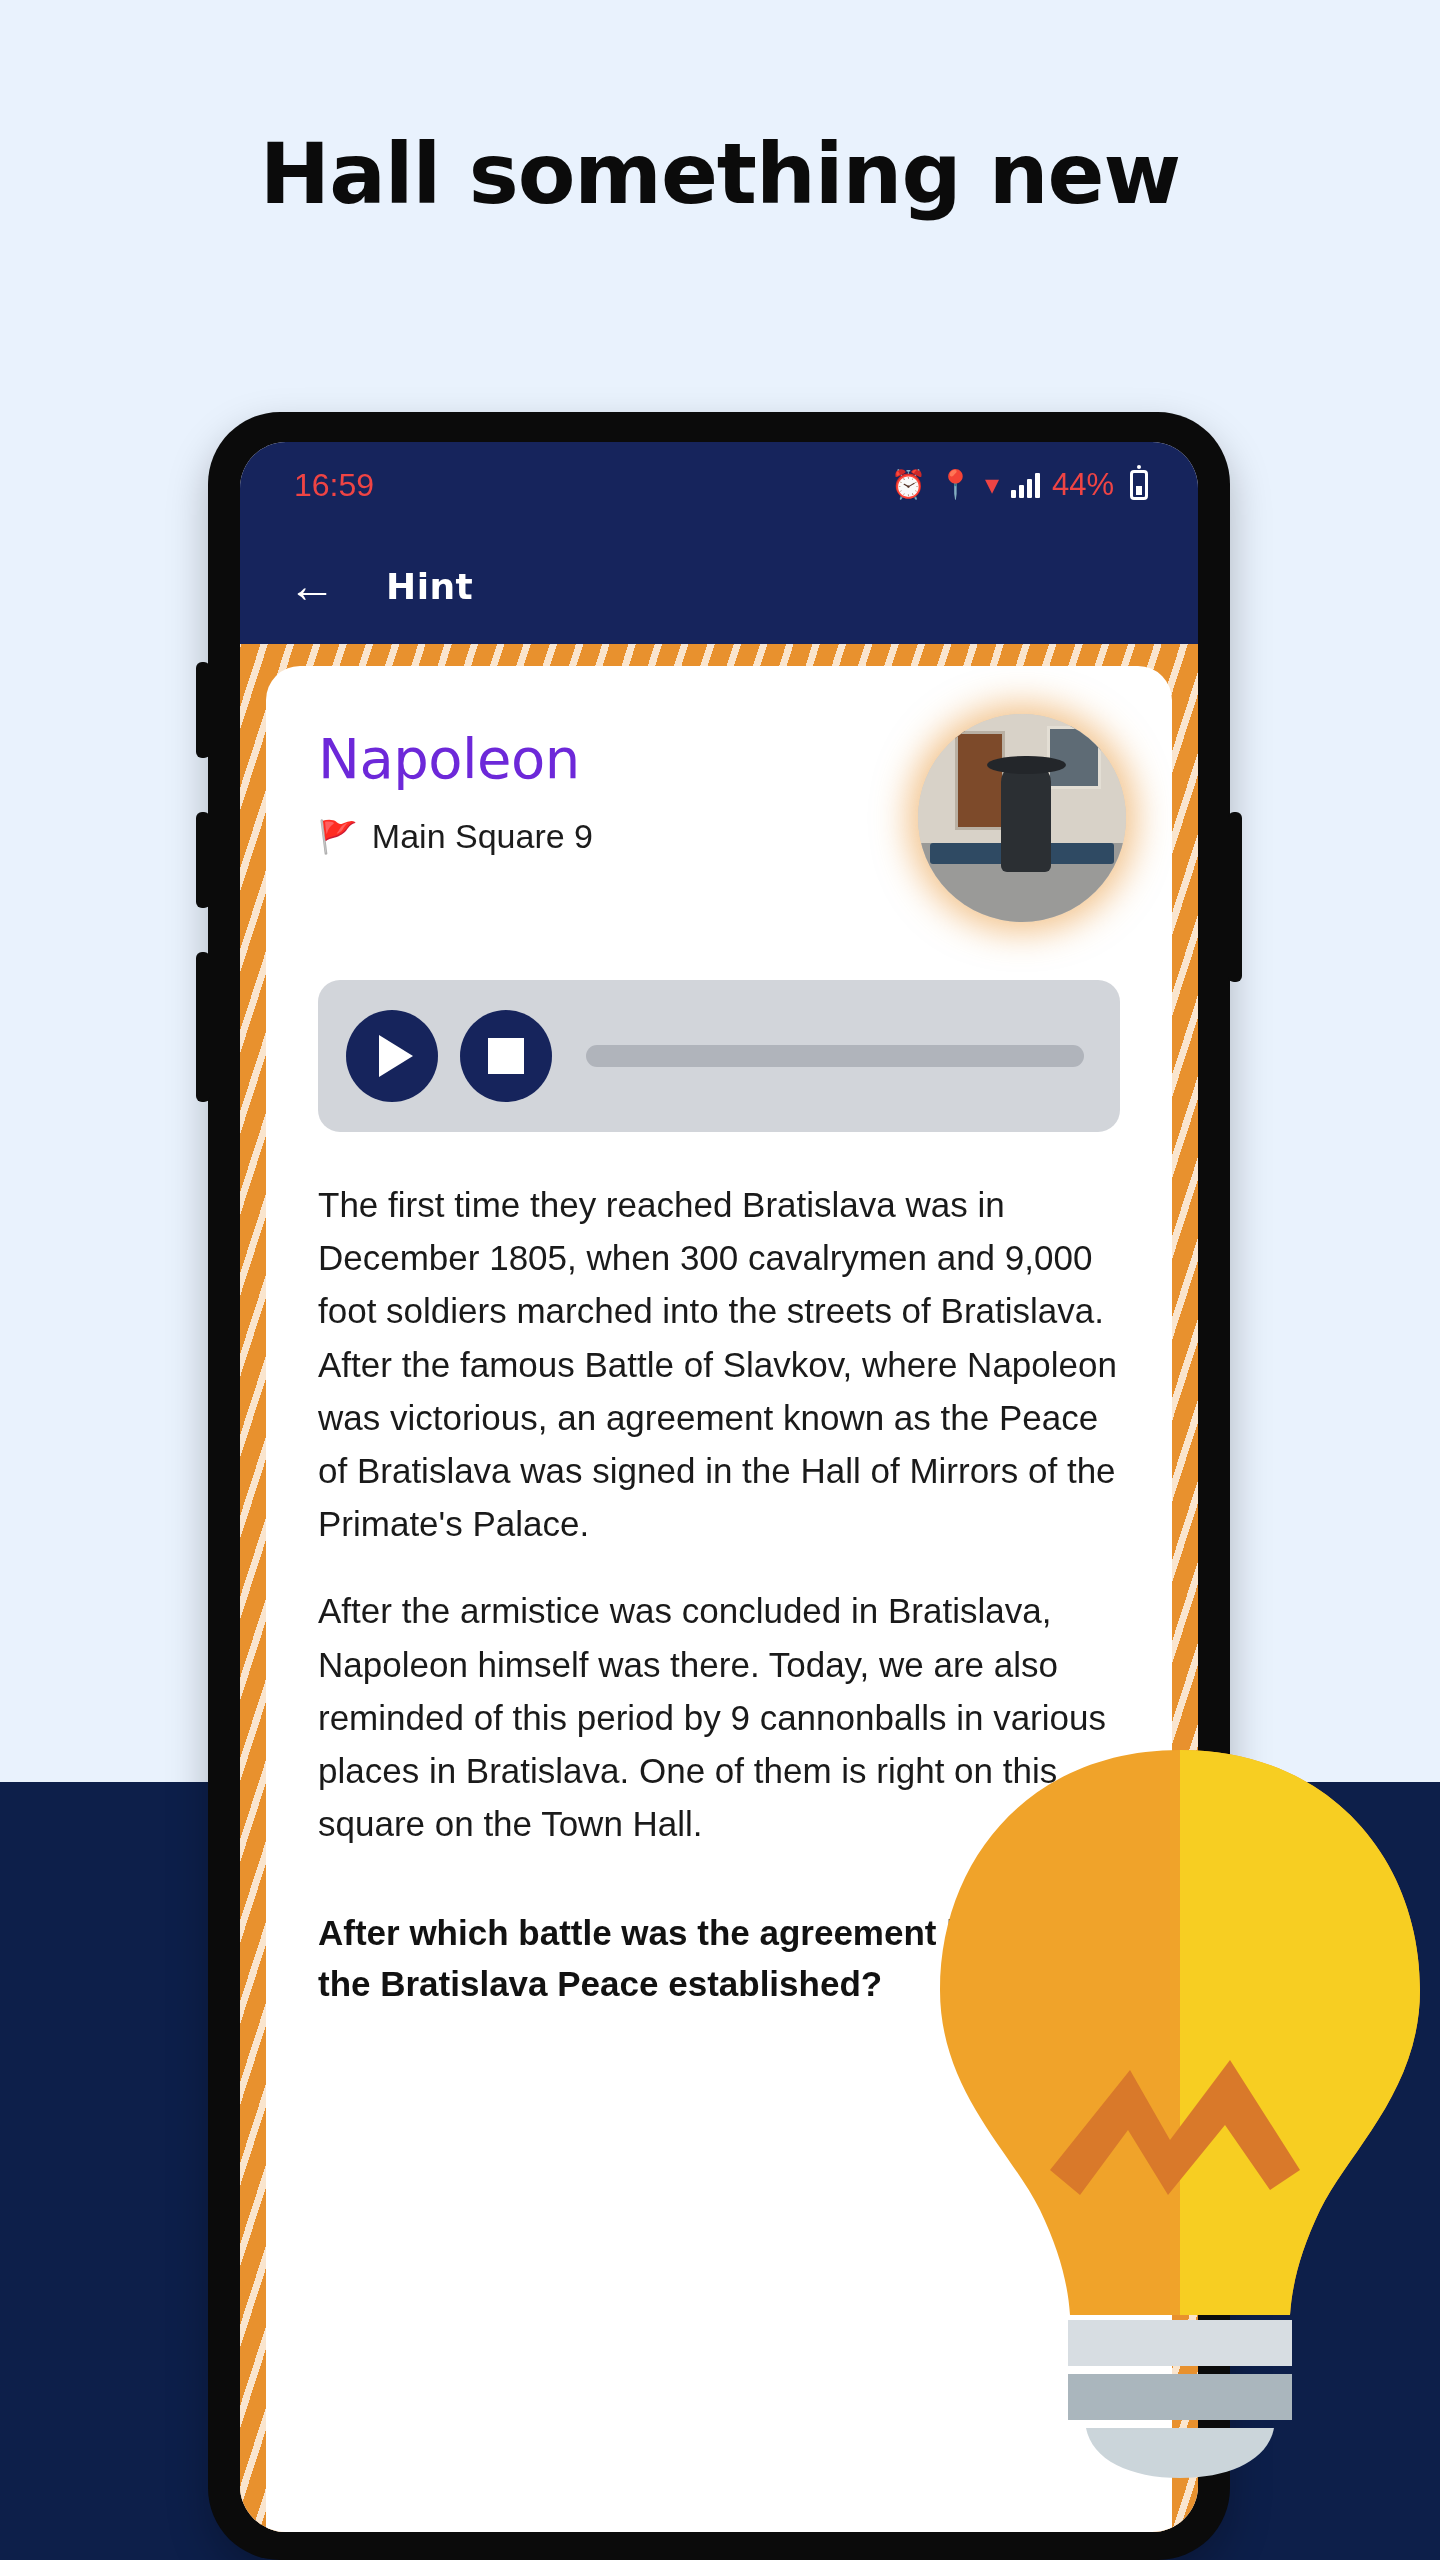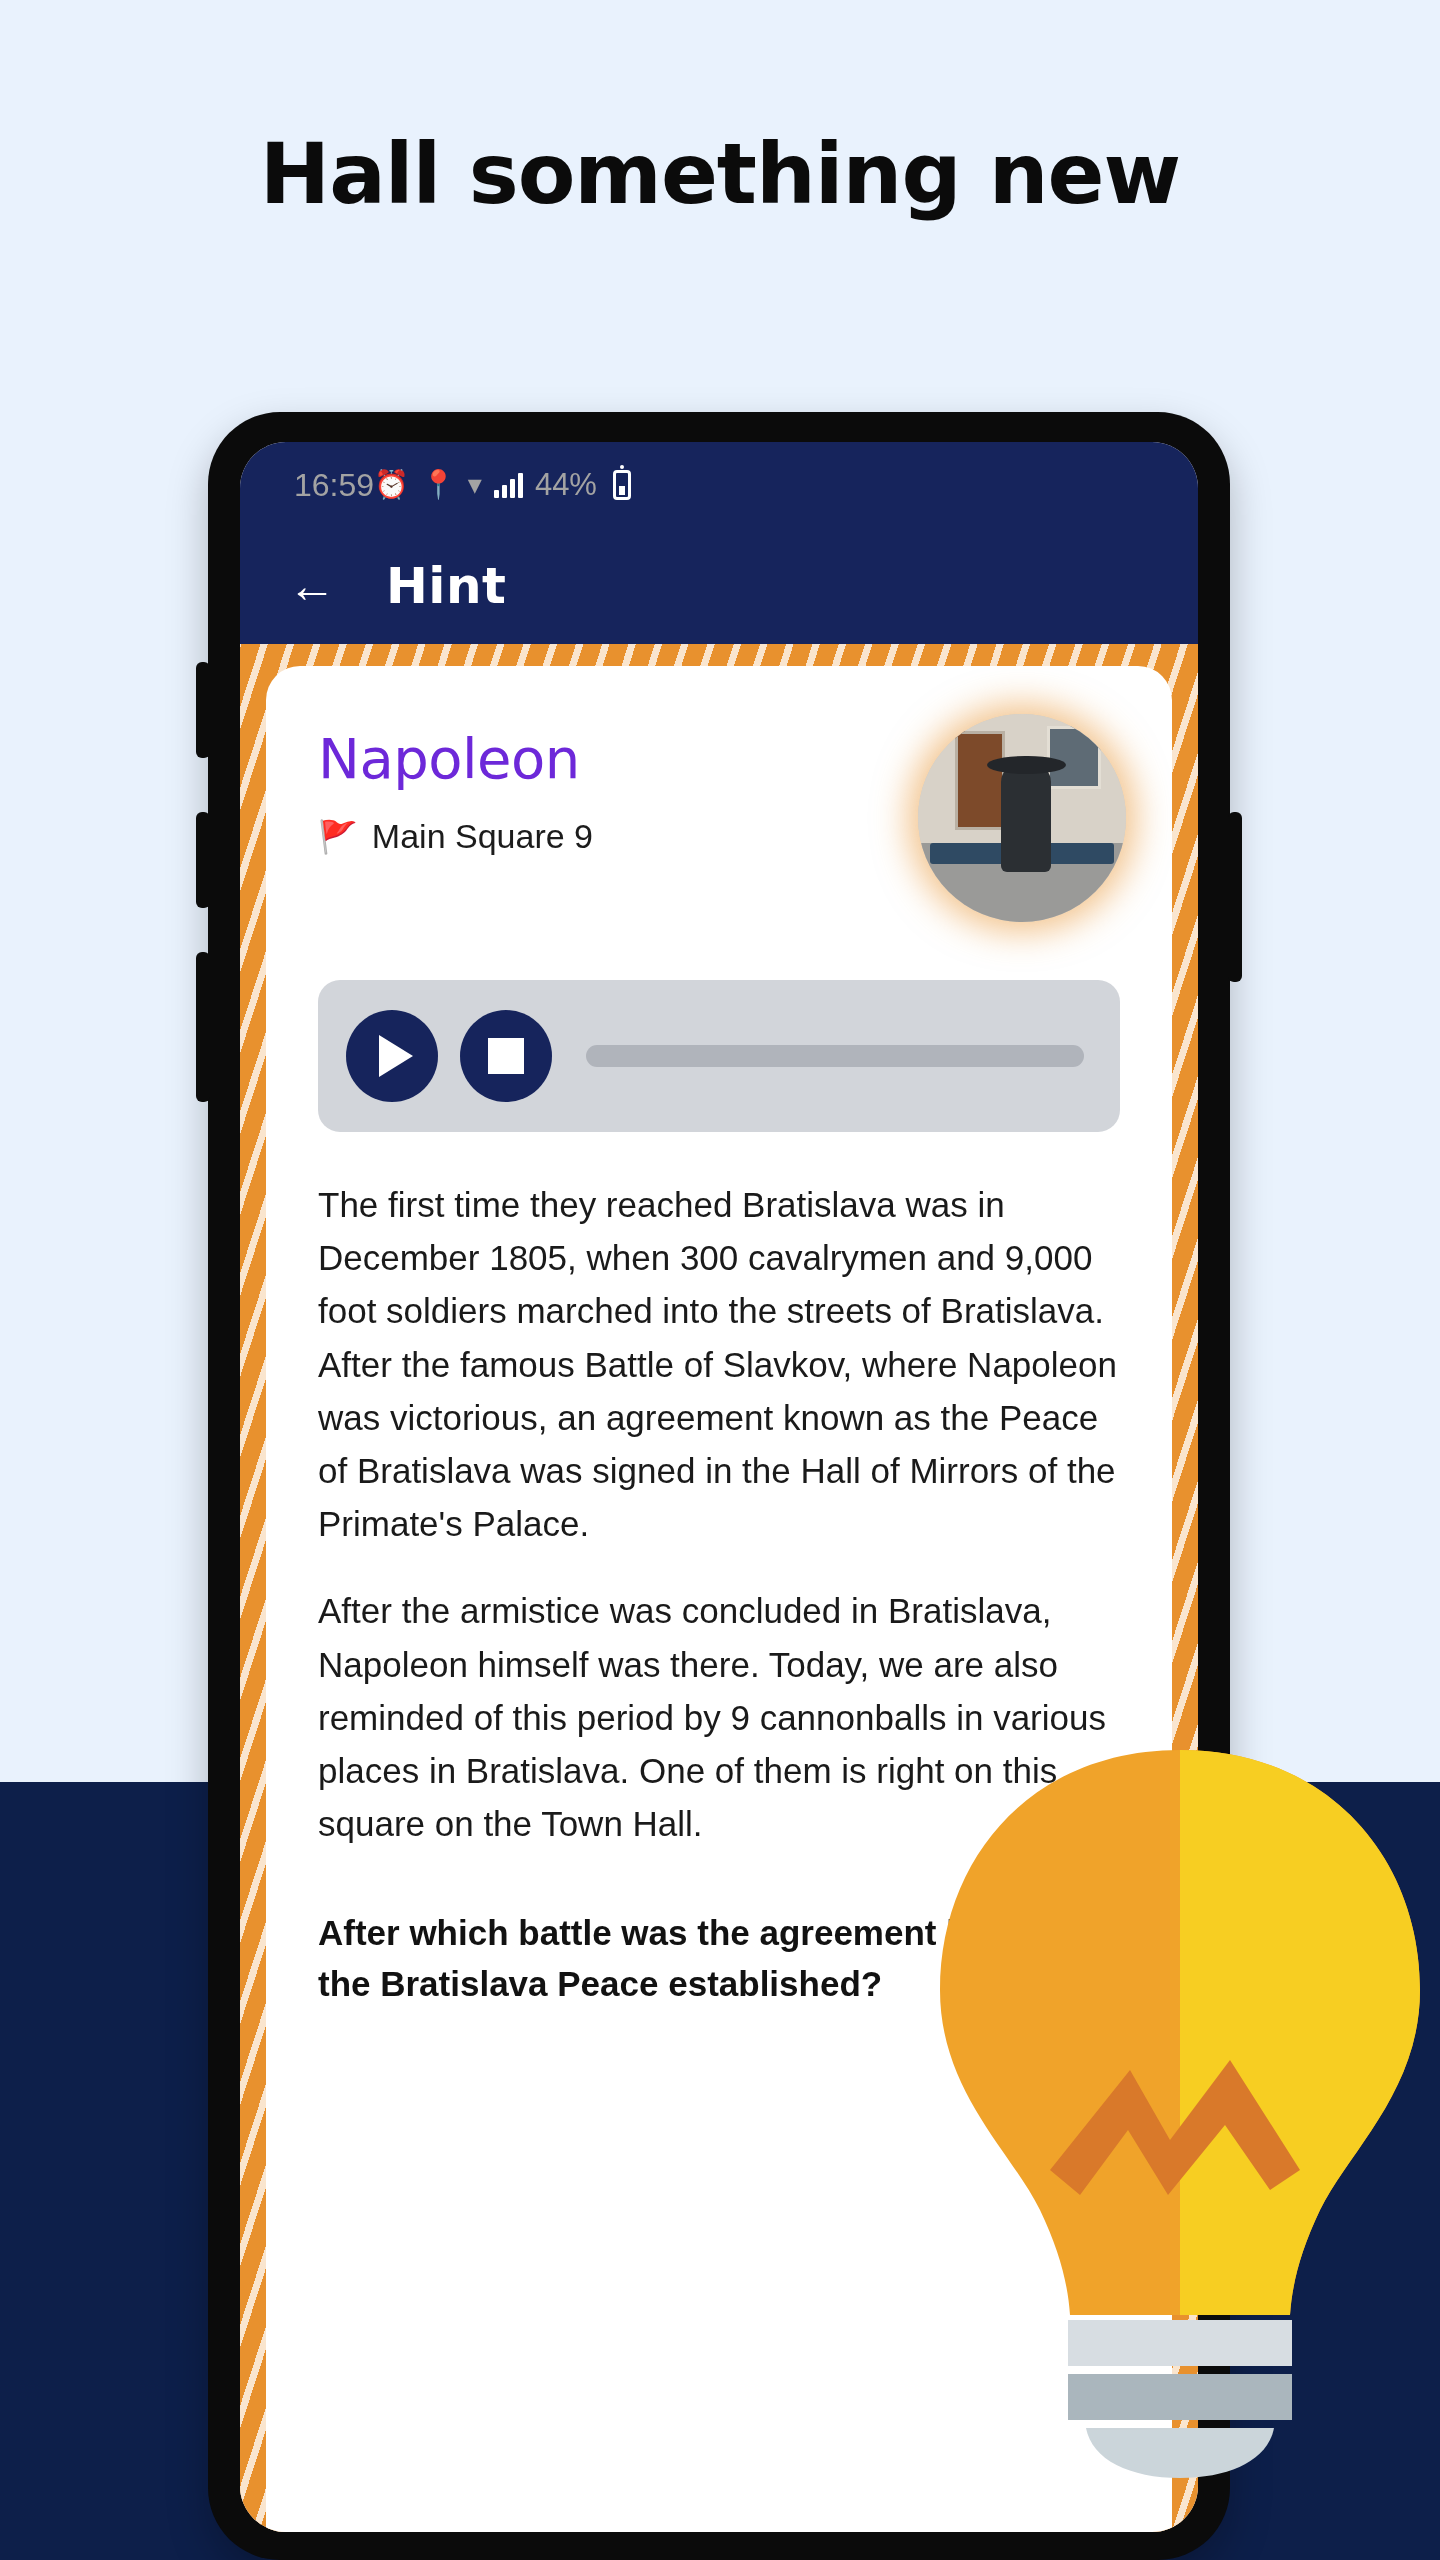--- a/index.html
+++ b/index.html
@@ -58,23 +58,24 @@
     width: 958px; height: 2090px;
     background: #ffffff;
     border-radius: 46px;
     overflow: hidden;
   }
   
   .statusbar {
     position: relative;
     height: 86px;
     background: #16245c;
-    color: #a3a3a3;
-    display: flex;
-    align-items: center;
+    color: #ef4444;
+    display: flex;
+    align-items: center;
+    justify-content: space-between;
     padding: 0 50px 0 54px;
     font-size: 32px;
   }
   .status-right {
     display: flex;
     align-items: center;
     gap: 12px;
     font-size: 31px;
   }
   .status-right .ic { font-size: 28px; line-height: 1; }
@@ -112,21 +113,21 @@
     padding-left: 44px;
     gap: 46px;
   }
   .back-arrow {
     color: #fff; font-size: 48px; line-height: 1;
     width: 56px; text-align: center;
     cursor: pointer;
   }
   .appbar-title {
     color: #fff;
-    font-size: 50px;
+    font-size: 36px;
     font-weight: 800;
     font-family: "DejaVu Sans", sans-serif;
     letter-spacing: 0.5px;
   }
   
   .content {
     position: relative;
     height: calc(2090px - 86px - 116px);
     background: #e8912e;
     overflow: hidden;

